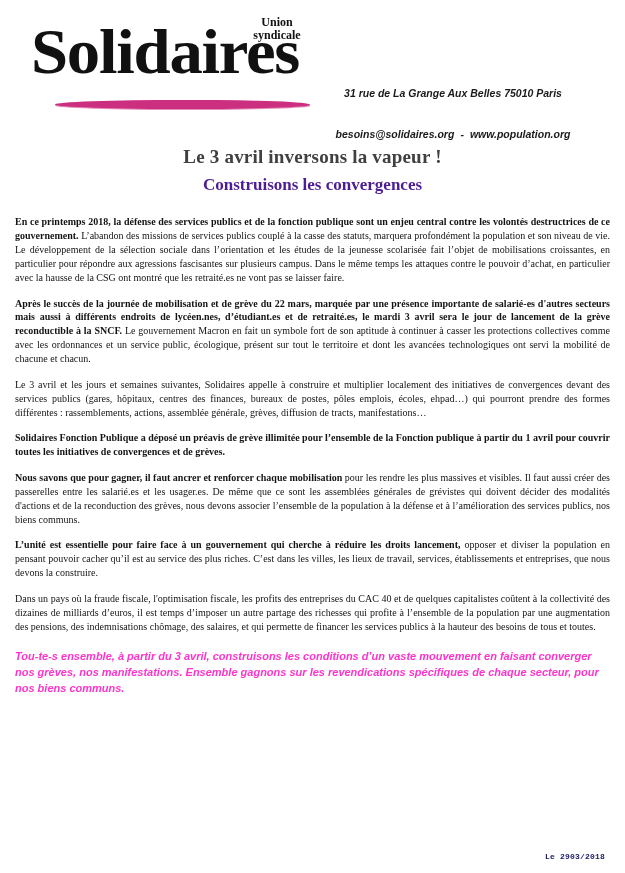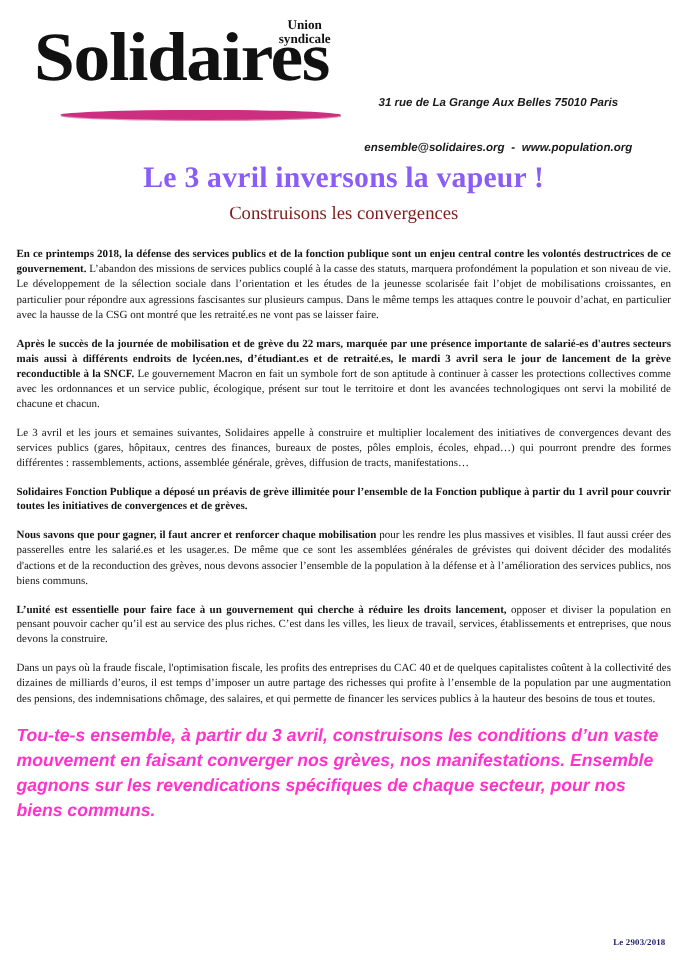--- a/index.html
+++ b/index.html
@@ -87,33 +87,33 @@
   .contact-sep { display: inline-block; padding: 0 6px; }
 
   
   .title-area {
     margin-top: 22px;
     text-align: center;
   }
   .main-title {
     font-family: "Liberation Serif", "DejaVu Serif", serif;
     font-weight: bold;
-    font-size: 27px;
+    font-size: 19px;
     line-height: 1.15;
     margin: 0 0 7px 0;
-    color: #8b5cf6;
+    color: #404040;
     letter-spacing: 0.2px;
   }
   .sub-title {
     font-family: "Liberation Serif", "DejaVu Serif", serif;
-    font-weight: normal;
+    font-weight: bold;
     font-size: 17px;
     line-height: 1.15;
     margin: 0;
-    color: #7f1d1d;
+    color: #4c1d95;
   }
 
   
   .content {
     margin-top: 21px;
   }
   .para {
     font-family: "Liberation Serif", "DejaVu Serif", serif;
     font-size: 10px;
     line-height: 1.385;
@@ -122,32 +122,32 @@
     color: #141414;
     hyphens: none;
   }
   .para b, .para .b { font-weight: bold; }
   .para.all-bold { font-weight: bold; }
 
   .closing {
     font-family: "Liberation Sans", "DejaVu Sans", sans-serif;
     font-style: italic;
     font-weight: bold;
-    font-size: 16px;
+    font-size: 11px;
     line-height: 1.42;
     text-align: left;
     color: #ff33cc;
     margin: 16px 0 0 0;
   }
 
   .footer-date {
     position: absolute;
     right: 20px;
     bottom: 12px;
-    font-family: Liberation Serif, serif;
+    font-family: Liberation Mono, monospace;
     font-weight: bold;
     font-size: 8px;
     color: #1a1a66;
     letter-spacing: 0.2px;
   }
 </style>
 </head>
 <body>
 
 <div class="page">
@@ -158,21 +158,21 @@
       <div class="logo-union">
         <span>Union</span>
         <span>syndicale</span>
       </div>
       <div class="logo-brush"></div>
     </div>
 
     <div class="contact-block">
       <span class="line">31 rue de La Grange Aux Belles 75010 Paris</span>
       <span class="line">
-        <span>ensemble@solidaires.org</span><span class="contact-sep">-</span><span>www.population.org</span>
+        <span>besoins@solidaires.org</span><span class="contact-sep">-</span><span>www.population.org</span>
       </span>
     </div>
   </div>
 
   <div class="title-area">
     <h1 class="main-title">Le 3 avril inversons la vapeur !</h1>
     <h2 class="sub-title">Construisons les convergences</h2>
   </div>
 
   <div class="content">

